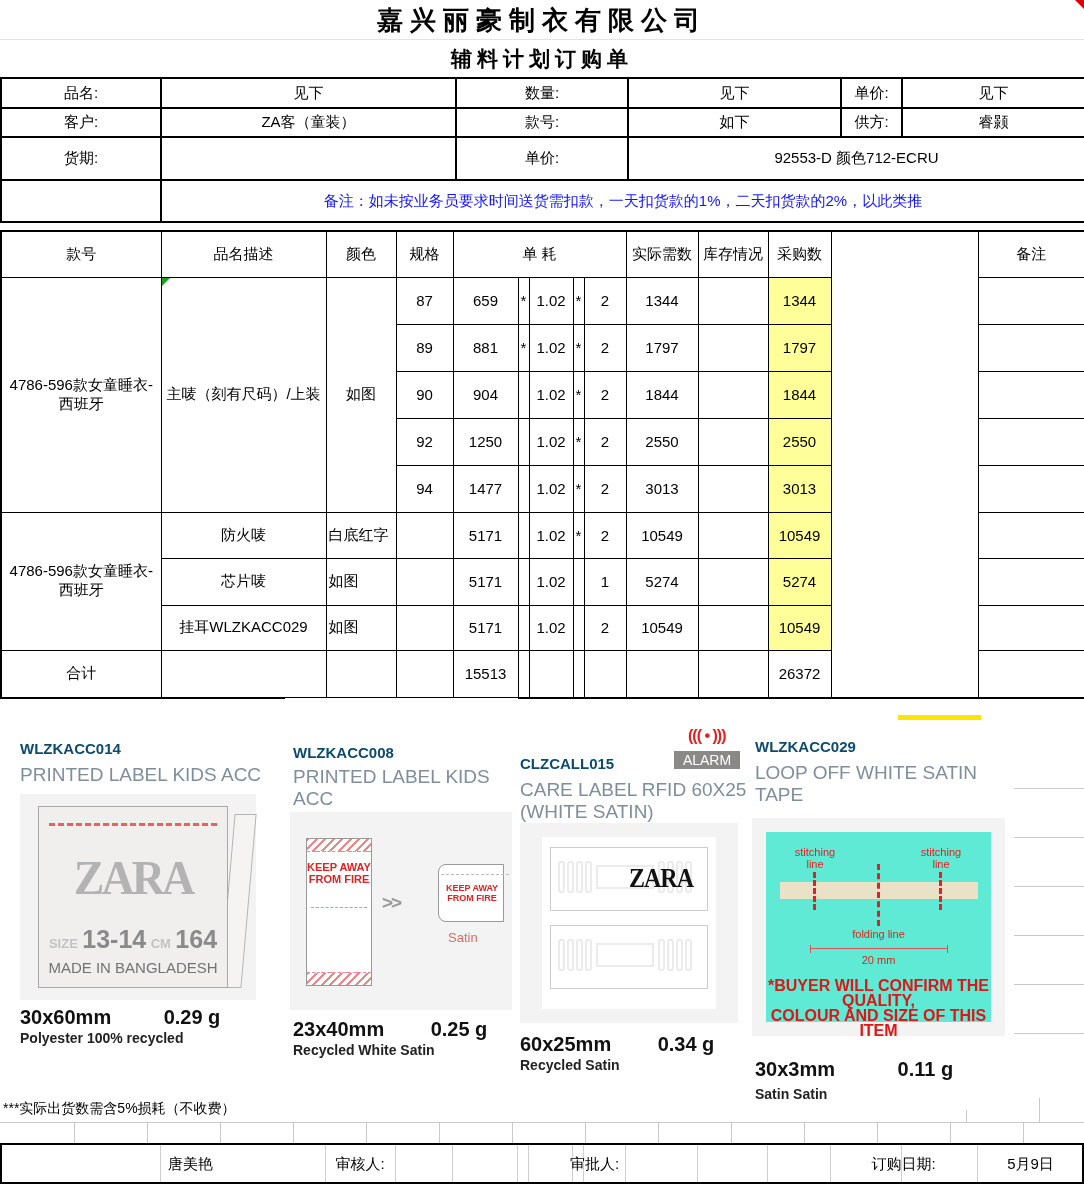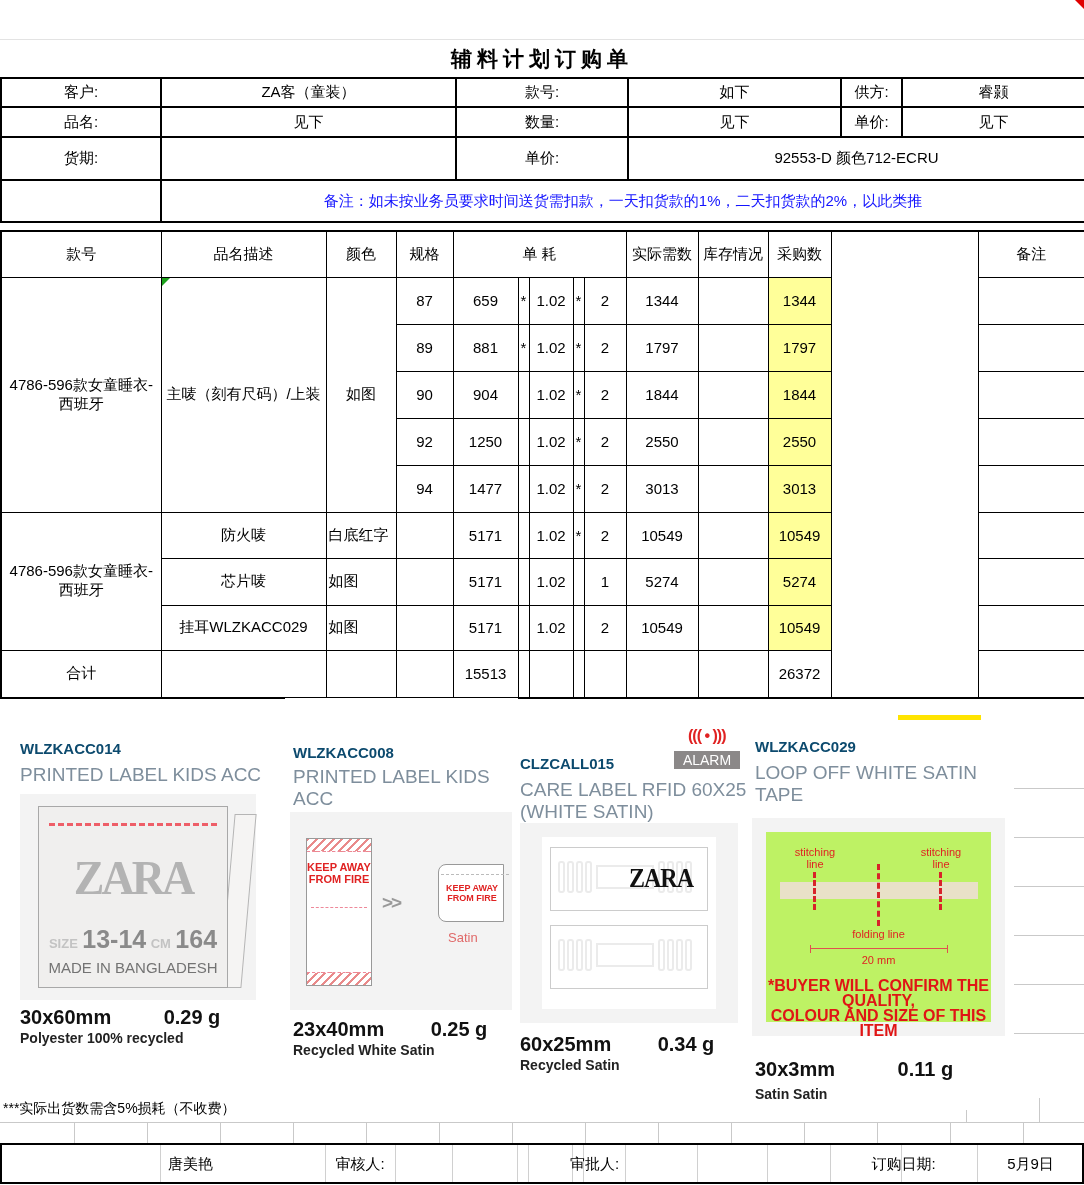--- a/index.html
+++ b/index.html
@@ -68,21 +68,21 @@
             font-size:9px;font-weight:bold;color:#e02222;line-height:10px;}
   .c2-satin{position:absolute;left:158px;top:118px;font-size:13px;color:#e06a6a;}
   
   .c3-rf{position:absolute;font-size:16px;font-weight:bold;color:#e02222;letter-spacing:-1px;}
   .c3-badge{position:absolute;background:#8b8888;color:#fff;font-size:14px;text-align:center;}
   .c3-inner{position:absolute;left:22px;top:14px;width:174px;height:172px;background:#fff;}
   .c3-tag{position:absolute;left:8px;width:156px;height:62px;background:#fff;border:1px solid #ccc;}
   .c3-zara{position:absolute;right:14px;top:17px;font-family:"Liberation Serif",serif;font-weight:bold;
            font-size:24px;color:#111;letter-spacing:-1px;transform:scaleY(1.1);}
   
-  .c4-inner{position:absolute;left:14px;top:14px;width:225px;height:190px;background:#bef264;}
+  .c4-inner{position:absolute;left:14px;top:14px;width:225px;height:190px;background:#5eead4;}
   .c4-stitch{position:absolute;width:54px;text-align:center;font-size:11px;color:#e02222;line-height:12px;}
   .c4-ribbon{position:absolute;left:14px;top:50px;width:198px;height:17px;background:#e9e1c8;}
   .c4-dl{position:absolute;width:0;border-left:3px dashed #d8232a;}
   .c4-fold{position:absolute;left:0;top:96px;width:100%;text-align:center;font-size:11px;color:#e02222;}
   .c4-meas{position:absolute;left:44px;top:116px;width:138px;border-top:1px solid #e05050;}
   .c4-meas:before,.c4-meas:after{content:"";position:absolute;top:-4px;height:8px;width:1px;background:#e05050;}
   .c4-meas:before{left:0;} .c4-meas:after{right:0;}
   .c4-mm{position:absolute;left:0;top:122px;width:100%;text-align:center;font-size:11px;color:#e02222;}
   .c4-warnblock{position:absolute;left:0;top:146px;width:100%;text-align:center;
                 font-size:16px;font-weight:bold;color:#e01515;line-height:15px;}
@@ -91,48 +91,49 @@
   .hline{position:absolute;background:#000;z-index:6;}
   .gline{position:absolute;background:#d0d0d0;z-index:4;}
   .fcell{position:absolute;top:1146px;height:36px;line-height:36px;font-size:15px;z-index:7;}
 </style>
 </head>
 <body>
 
 <div id="sheet">
 
   <div class="corner-red"></div>
+  <div class="company">嘉兴丽豪制衣有限公司</div>
   <div class="titlesep"></div>
   <div class="doctitle">辅料计划订购单</div>
 
   <table id="info">
     <colgroup>
         <col style="width:160px">
         <col style="width:295px">
         <col style="width:172px">
         <col style="width:213px">
         <col style="width:61px">
         <col style="width:183px">
       </colgroup>
     <tbody>
-        <tr style="height:29px">
+        <tr style="height:30px">
+      <td>品名:</td>
+      <td>见下</td>
+      <td>数量:</td>
+      <td>见下</td>
+      <td>单价:</td>
+      <td>见下</td>
+    </tr>
+    <tr style="height:29px">
       <td>客户:</td>
       <td>ZA客（童装）</td>
       <td>款号:</td>
       <td>如下</td>
       <td>供方:</td>
       <td>睿颢</td>
-    </tr>
-    <tr style="height:30px">
-      <td>品名:</td>
-      <td>见下</td>
-      <td>数量:</td>
-      <td>见下</td>
-      <td>单价:</td>
-      <td>见下</td>
     </tr>
     <tr style="height:43px">
       <td>货期:</td>
       <td></td>
       <td>单价:</td>
       <td colspan="3">92553-D 颜色712-ECRU</td>
     </tr>
     <tr style="height:42px">
       <td></td>
       <td colspan="5" class="note-cell">备注：如未按业务员要求时间送货需扣款，一天扣货款的1%，二天扣货款的2%，以此类推</td>

